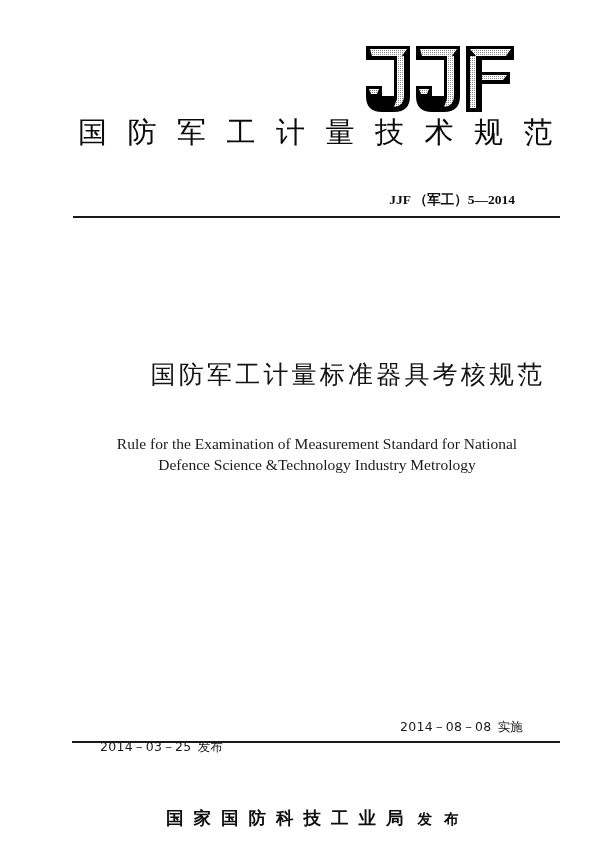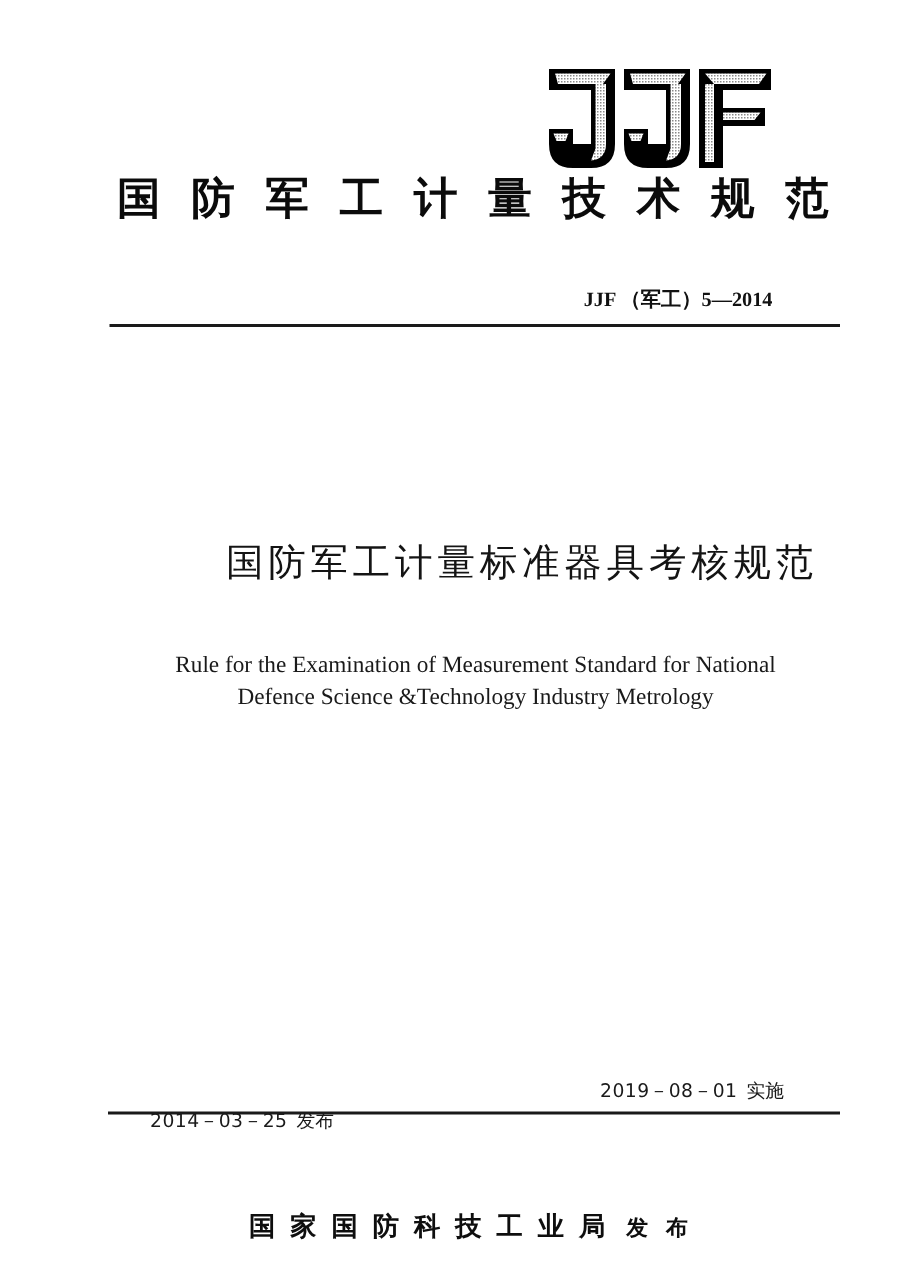--- a/index.html
+++ b/index.html
@@ -5,21 +5,21 @@
   html, body { margin:0; padding:0; background:#ffffff; }
   body { width:600px; height:849px; position:relative; overflow:hidden; color:#111; }
   .abs { position:absolute; }
 
   
   .logo { left:364px; top:44px; width:152px; height:70px; }
   .logo svg { width:100%; height:100%; display:block; }
 
   .series-title {
     left:78px; top:114px; width:440px; height:36px;
-    font-family: "DejaVu Sans", sans-serif; font-weight:bold;
+    font-family: "DejaVu Sans", sans-serif; font-weight:normal;
     font-size:29px; letter-spacing:20.5px; line-height:36px; white-space:nowrap;
     color:#0b0b0b;
   }
   .code {
     right:85px; top:192px;
     font-family: "Liberation Serif", serif; font-weight:bold;
     font-size:13.5px; line-height:16px; white-space:nowrap; color:#111;
   }
   .rule-top { left:73px; top:216px; width:487px; height:2px; background:#1a1a1a; }
 
@@ -85,19 +85,19 @@
 <div class="abs main-title">国防军工计量标准器具考核规范</div>
 <div class="abs en-title">
   <div>Rule for the Examination of Measurement Standard for National</div>
   <div>Defence Science &amp;Technology Industry Metrology</div>
 </div>
 
 <div class="abs date date-left">
   <span class="num">2014－03－25</span><span class="act">发布</span>
 </div>
 <div class="abs date date-right">
-  <span class="num">2019－08－01</span><span class="act">实施</span>
+  <span class="num">2014－08－08</span><span class="act">实施</span>
 </div>
 <div class="abs rule-bottom"></div>
 
 <div class="abs publisher">
   <span class="org">国家国防科技工业局</span><span class="act">发布</span>
 </div>
 
 </body></html>

